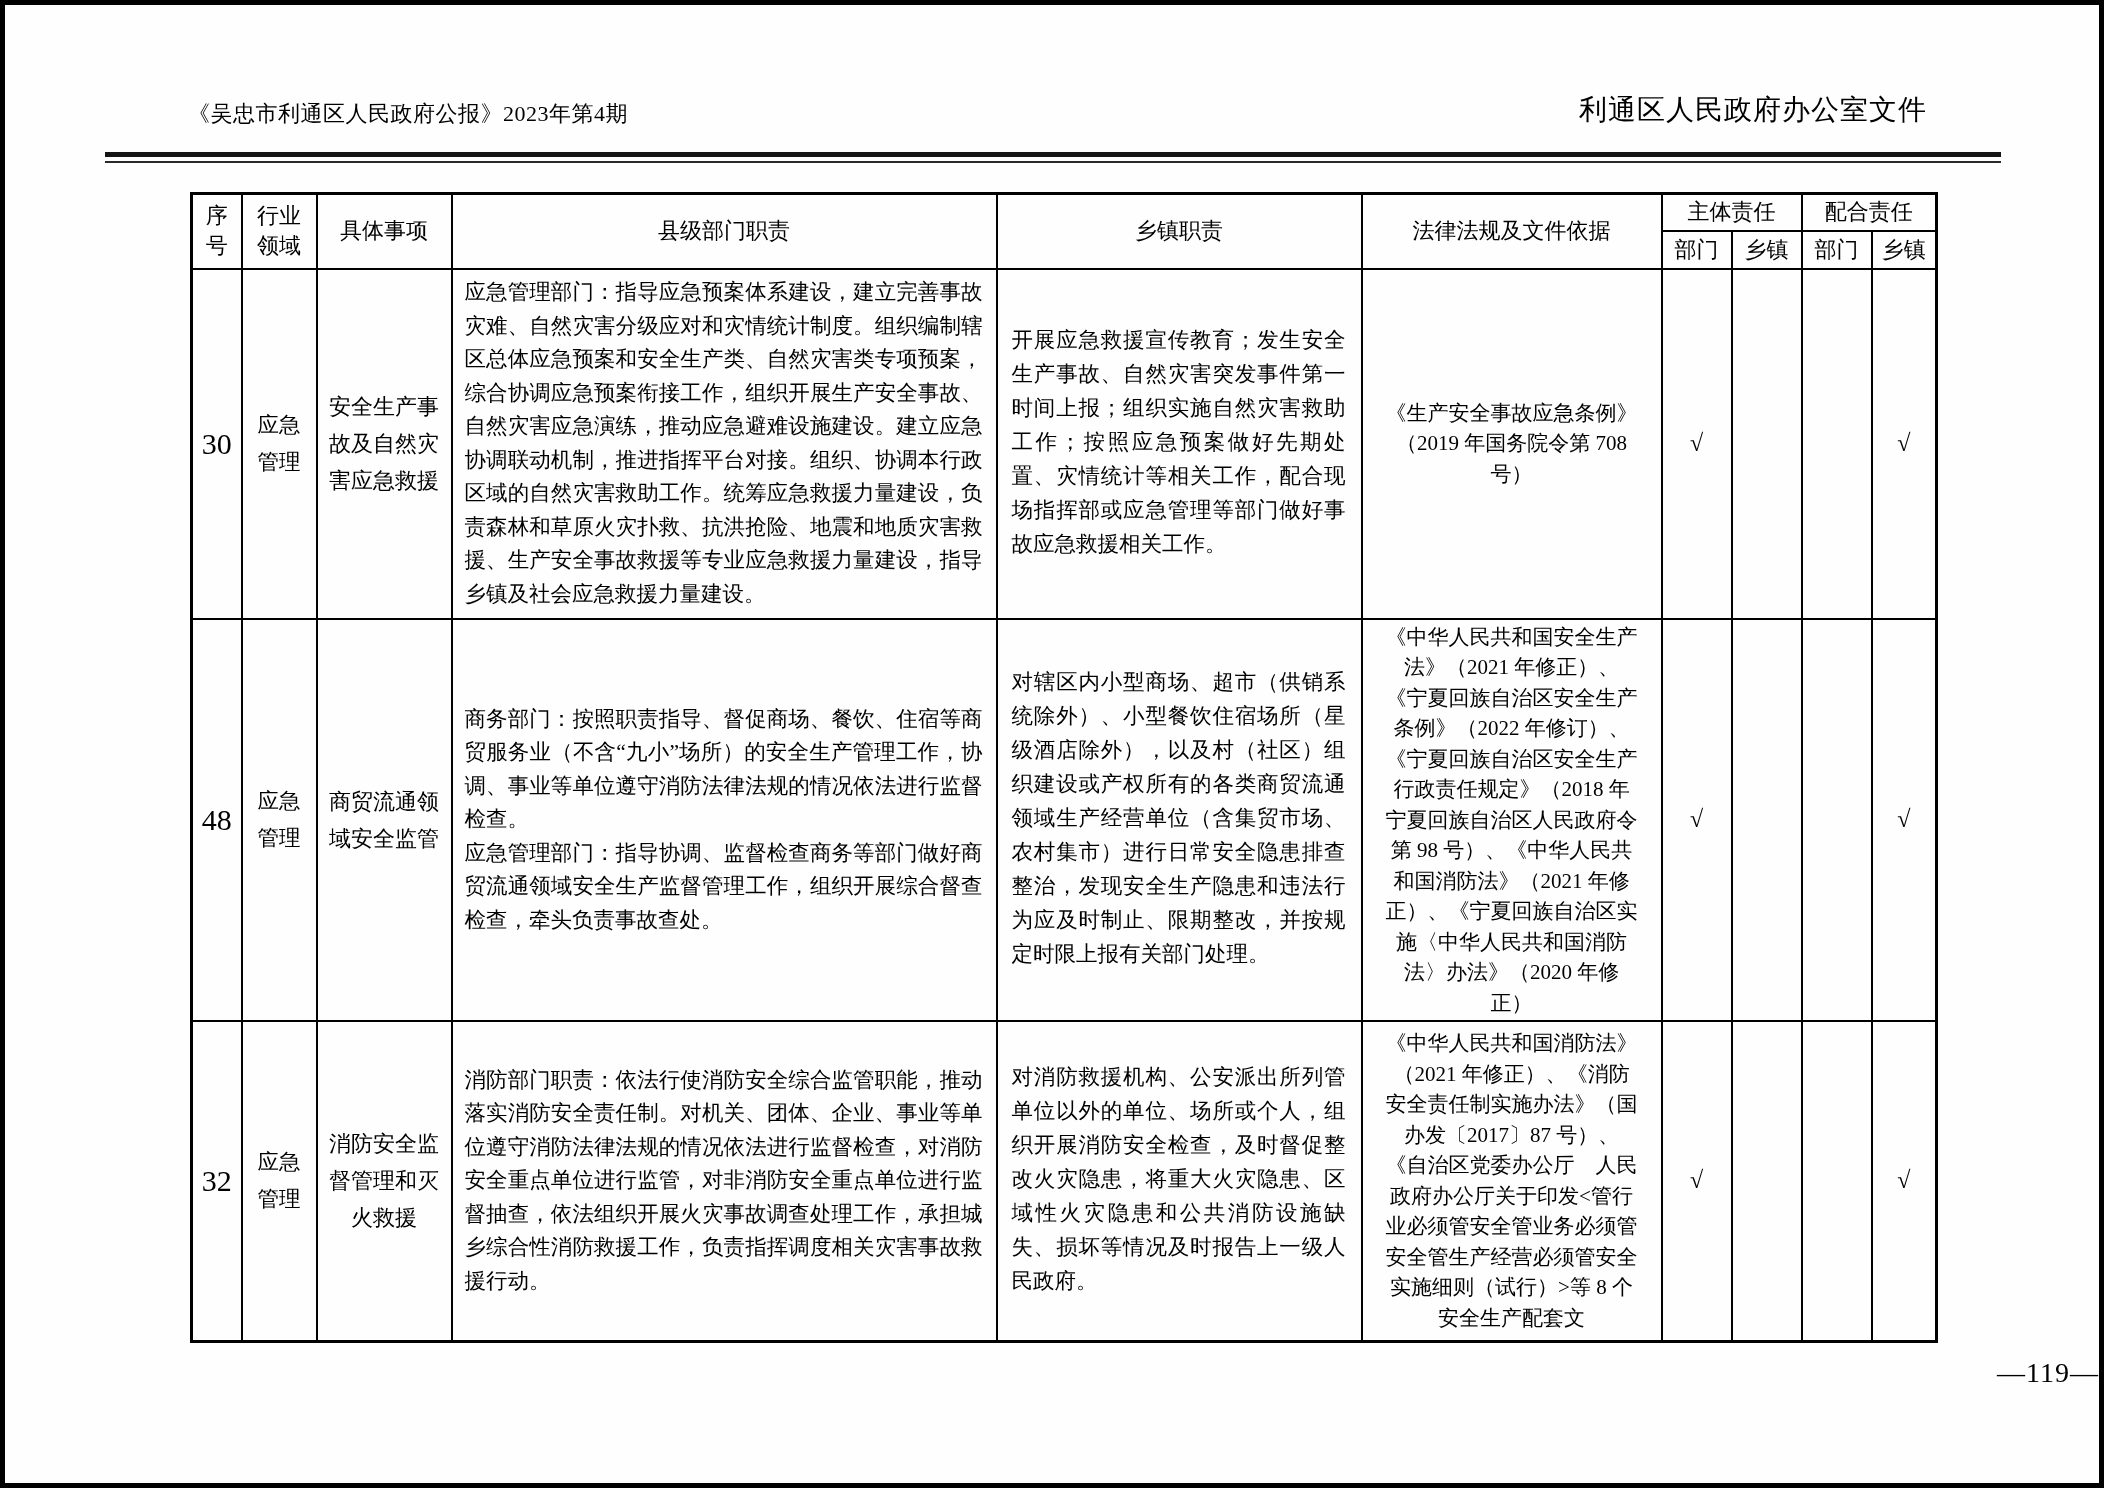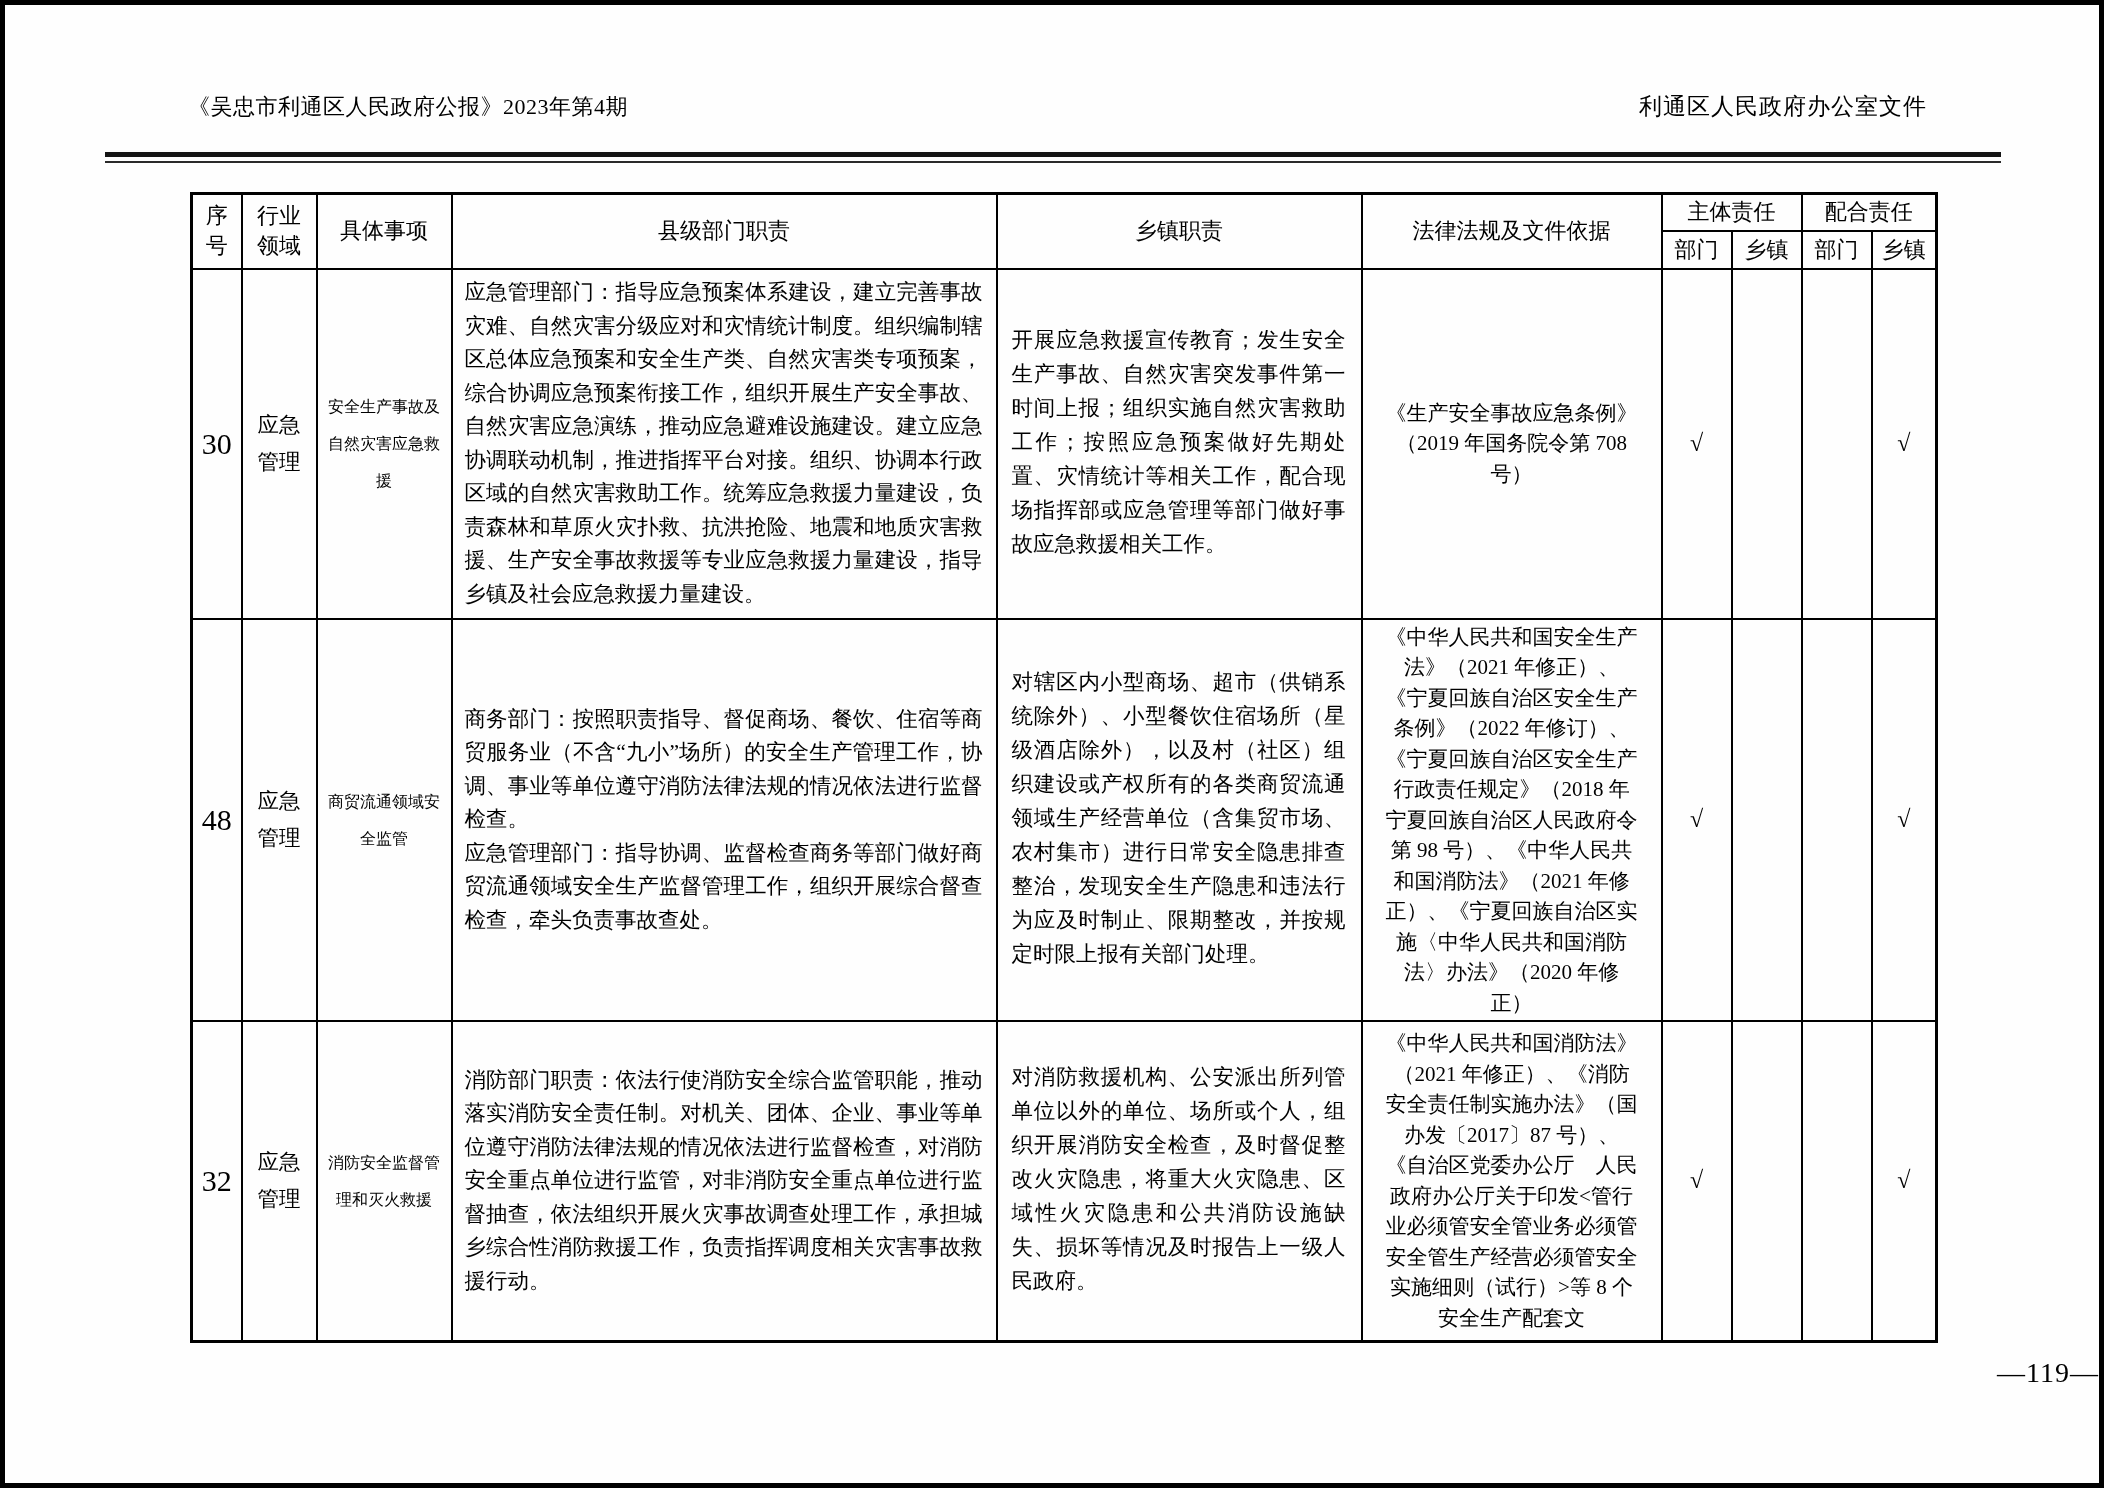--- a/index.html
+++ b/index.html
@@ -12,21 +12,21 @@
     font-family:"Liberation Serif","DejaVu Serif",serif;
     color:#000;
     overflow:hidden;
   }
   
   .header {
     position:absolute; left:183px; right:172px; top:86px;
     display:flex; justify-content:space-between; align-items:flex-end;
   }
   .header .hl { font-size:22px; letter-spacing:0.5px; }
-  .header .hr { font-size:23px; letter-spacing:1px; }
+  .header .hr { font-size:28px; letter-spacing:1px; }
   .rule { position:absolute; left:100px; right:98px; top:147px; }
   .rule .thick { height:5px; background:#141414; }
   .rule .thin  { height:2px; background:#2a2a2a; margin-top:4px; }
 
   
   table.resp {
     position:absolute; left:185px; top:187px;
     width:1745px;
     border-collapse:collapse; table-layout:fixed;
     border:3px solid #000;
@@ -41,21 +41,21 @@
   .pre { white-space:pre-line; }
   tr.hrow1 { height:37px; }
   tr.hrow2 { height:38px; }
   tr.r30 { height:350px; }
   tr.r31 { height:375px; }
   tr.r32 { height:320px; }
 
   td { vertical-align:middle;margin-top:28px; }
   .c-seq    { text-align:center; font-size:30px; }
   .c-ind    { text-align:center; font-size:21.5px; line-height:37px; white-space:pre-line; }
-  .c-matter { text-align:center; font-size:16px; line-height:37px; padding:0 7px; }
+  .c-matter { text-align:center; font-size:22px; line-height:37px; padding:0 7px; }
   .c-county { text-align:justify; font-size:21.5px; line-height:33.5px; padding:4px 13px 4px 12px; white-space:pre-line; }
   .c-town   { text-align:justify; font-size:21.5px; line-height:34px;   padding:4px 15px 8px 14px; white-space:pre-line; }
   .c-legal  { text-align:center;  font-size:21px;   line-height:30.5px; padding:2px 22px; }
   .c-check  { text-align:center; font-size:24px; }
 
   
   .footer {
     position:absolute; left:0; right:0; top:1352px;
     text-align:right; font-size:28px; letter-spacing:1px;
   }

